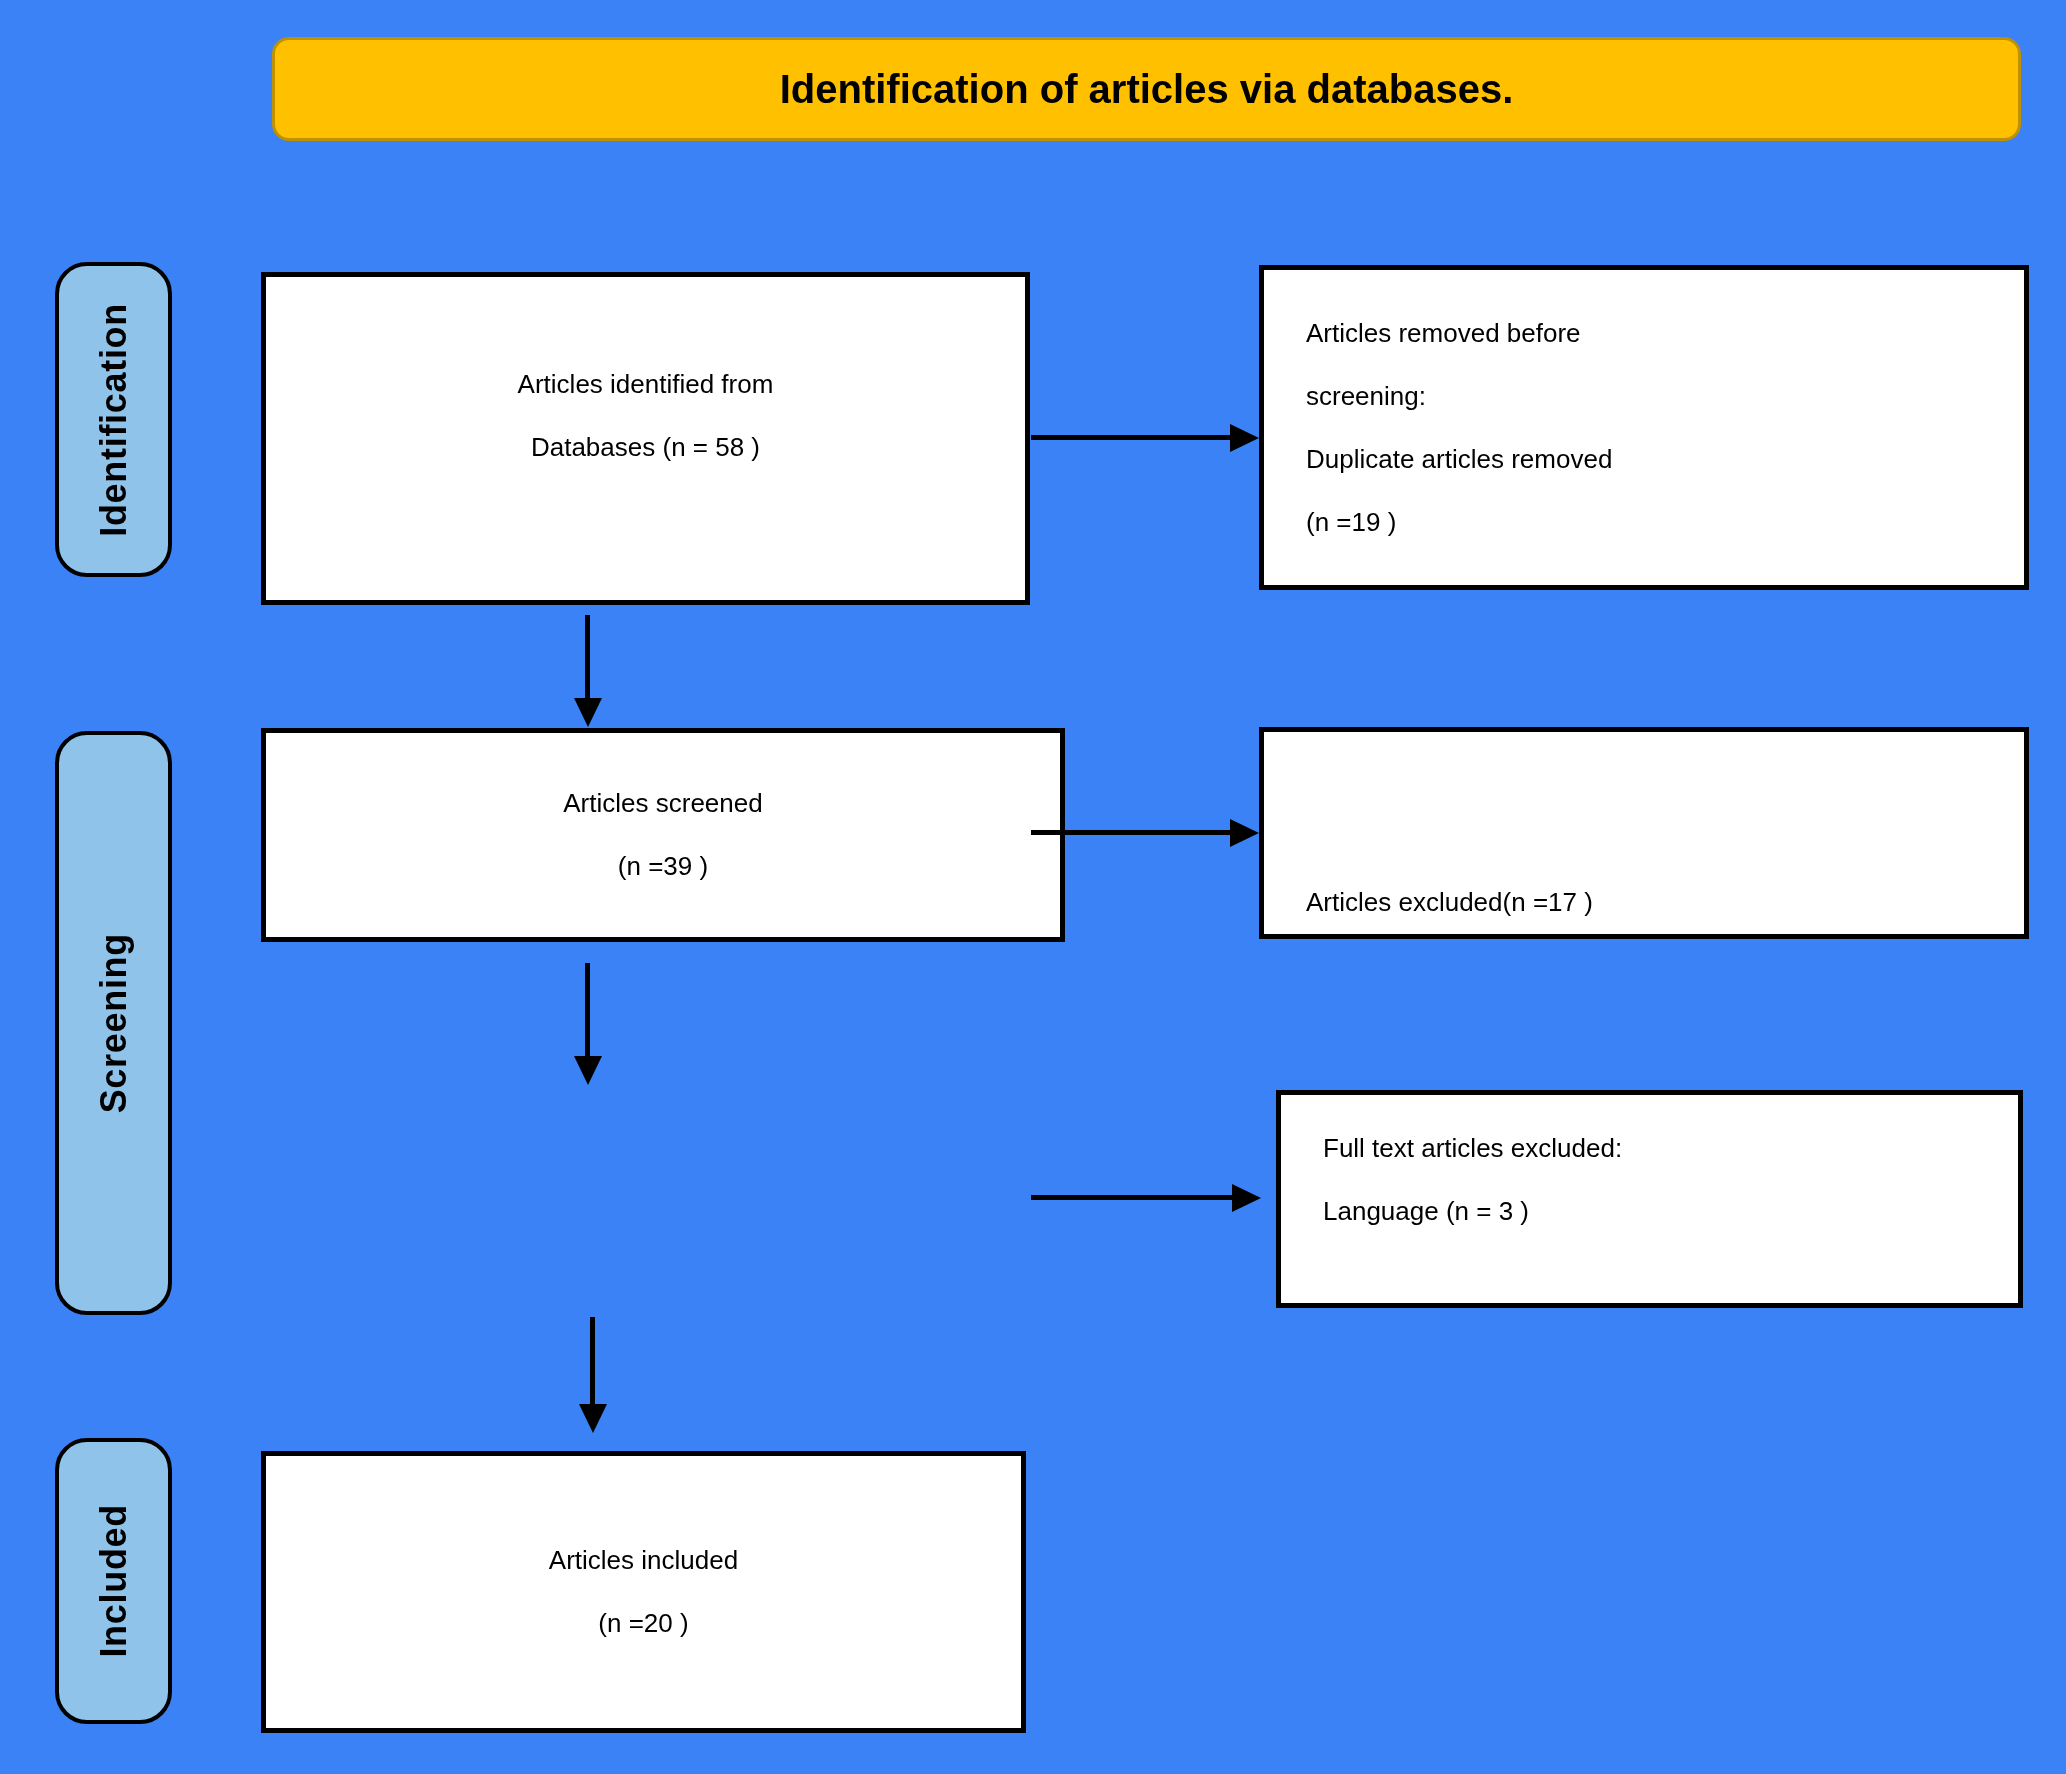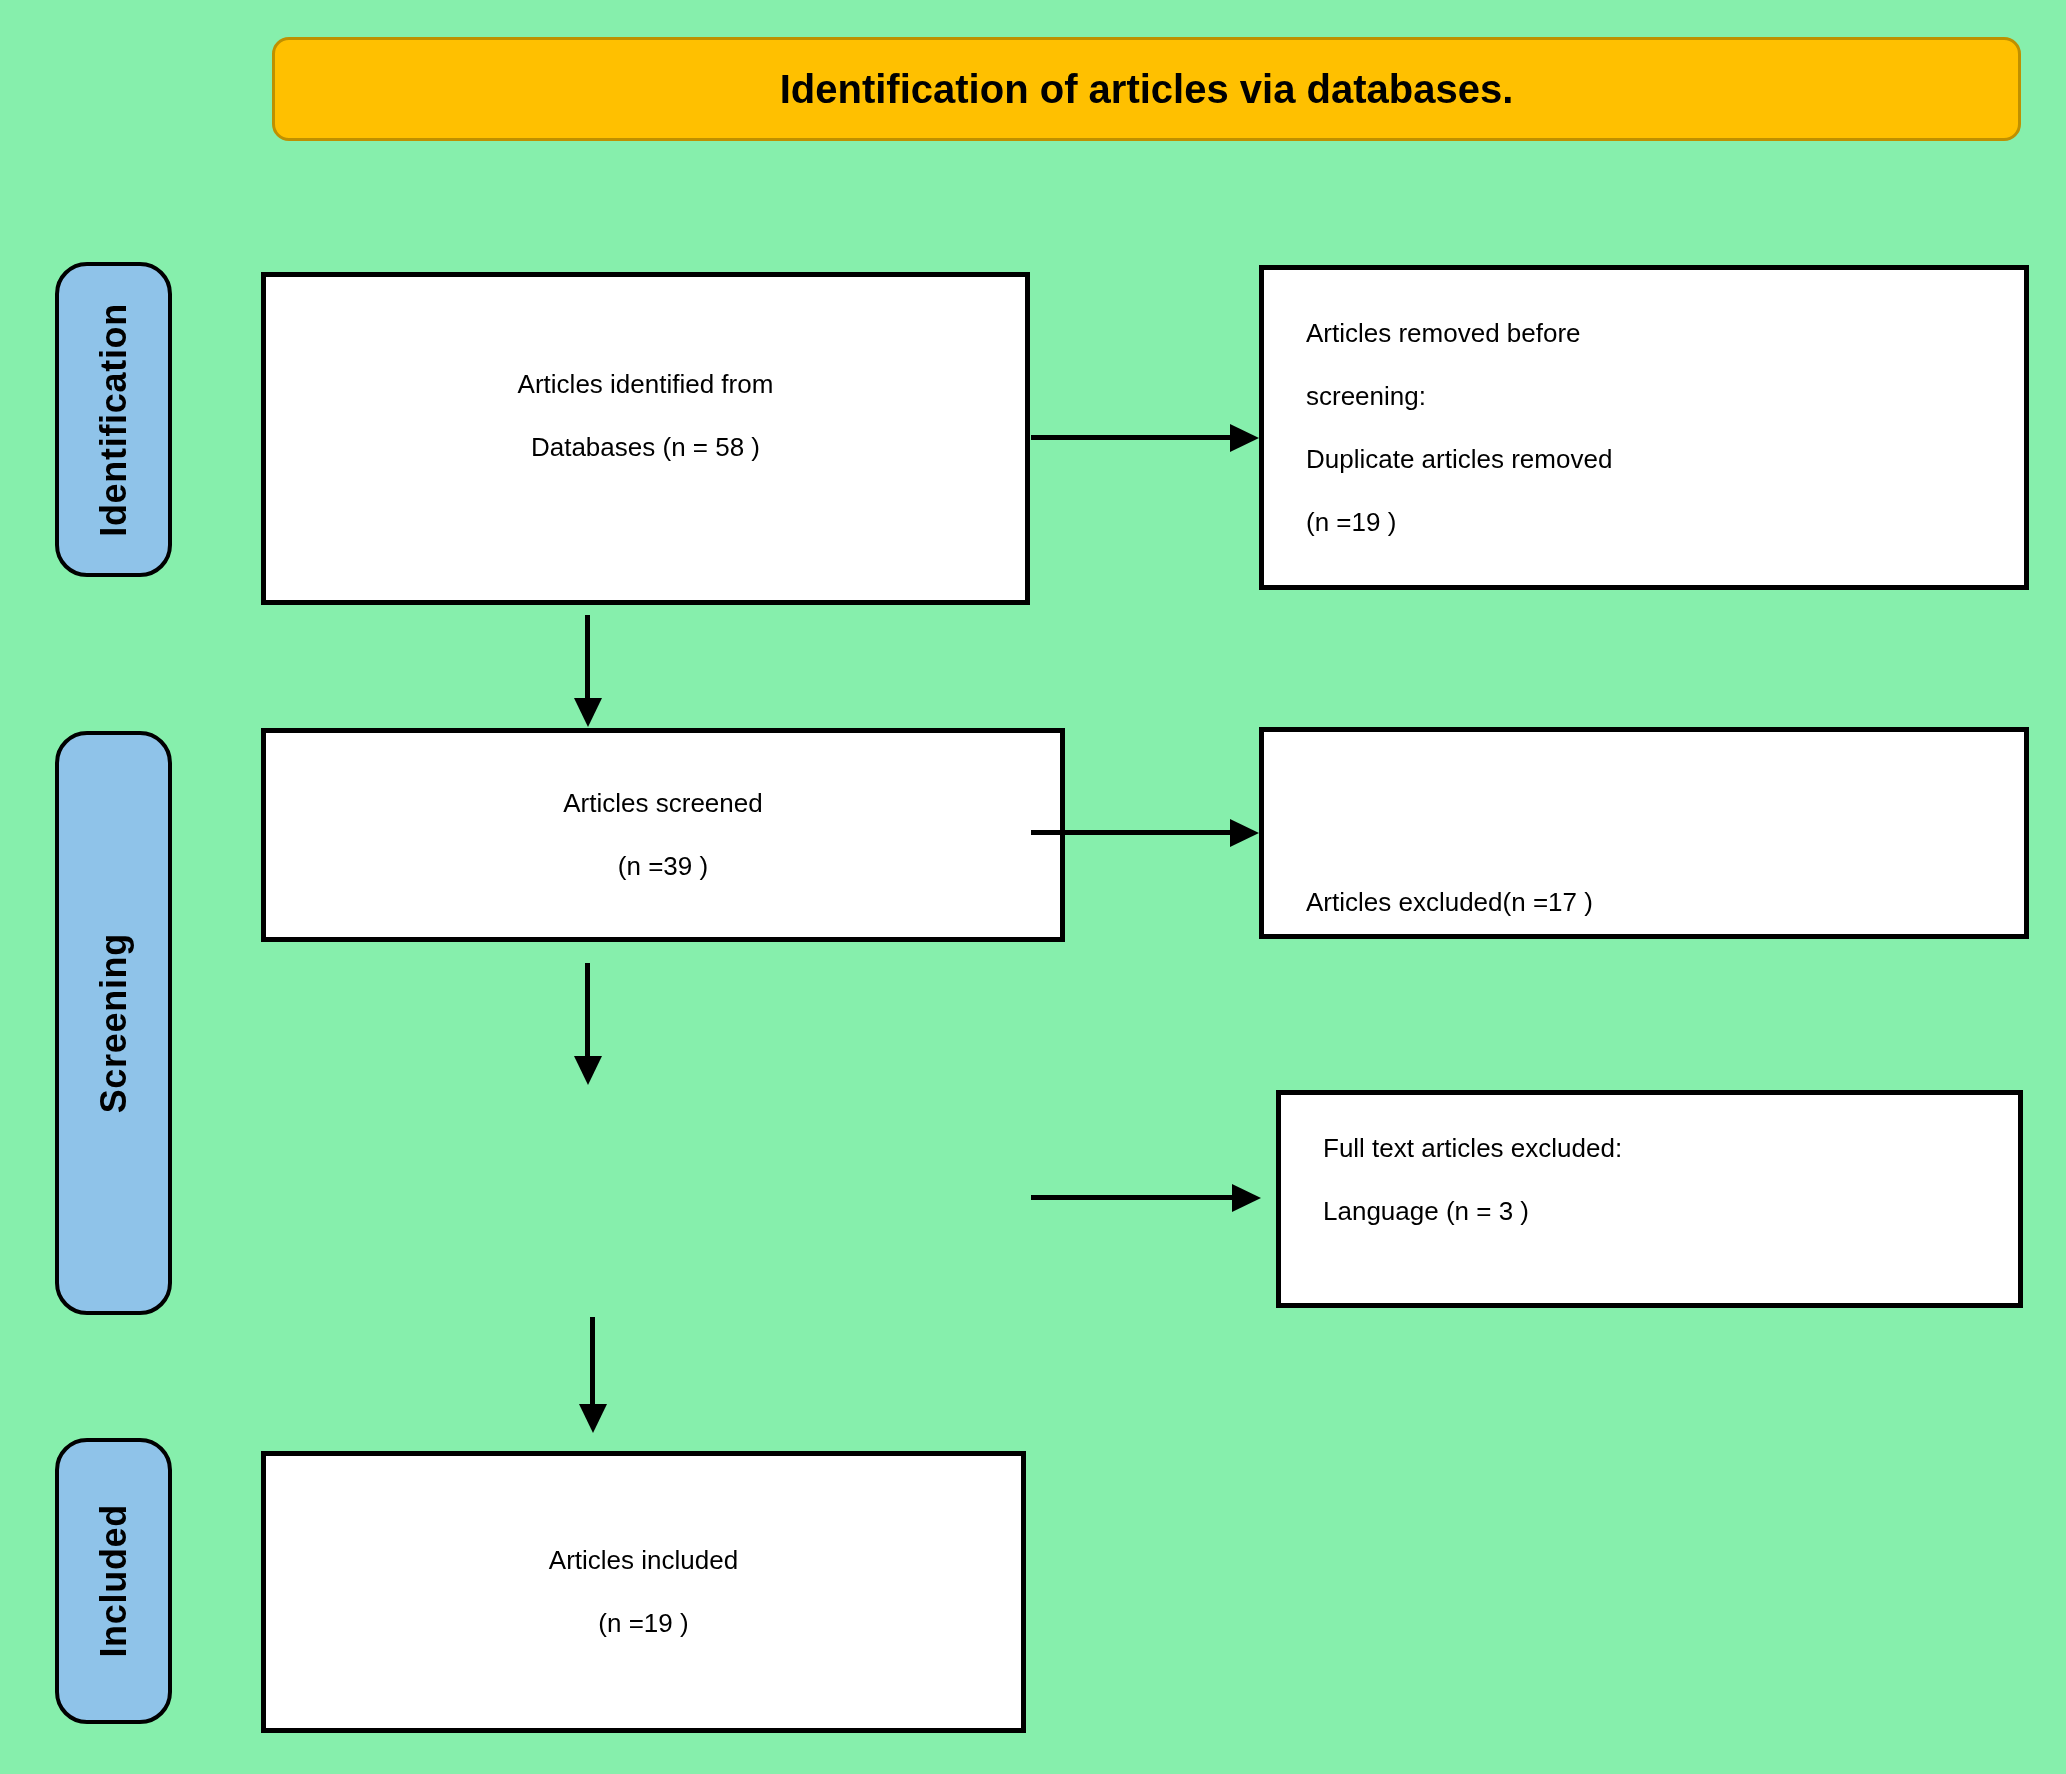--- a/index.html
+++ b/index.html
@@ -1,20 +1,20 @@
 <!DOCTYPE html>
 <html style="font-size:10.6px"><head>
 <meta charset="utf-8">
 <style>
   html, body { margin: 0; padding: 0; background: #ffffff; }
   #canvas {
     position: relative;
     width: 2066px;
     height: 1775px;
-    background: #86efac;
+    background: #3b82f6;
     font-family: "Liberation Sans", sans-serif;
     color: #000000;
     overflow: hidden;
   }
 
   .banner {
     position: absolute;
     left: 272px; top: 37px;
     width: 1749px; height: 104px;
     box-sizing: border-box;
@@ -141,21 +141,21 @@
   </div>
 
   <div class="box center box-screened">
     <span>Articles screened
 (n =39 )</span>
   </div>
 
 
   <div class="box center box-included">
     <span>Articles included
-(n =19 )</span>
+(n =20 )</span>
   </div>
 
   <div class="box left box-removed">
     <span>Articles removed before
 screening:
 Duplicate articles removed
 (n =19 )</span>
   </div>
 
   <div class="box left box-excluded">

